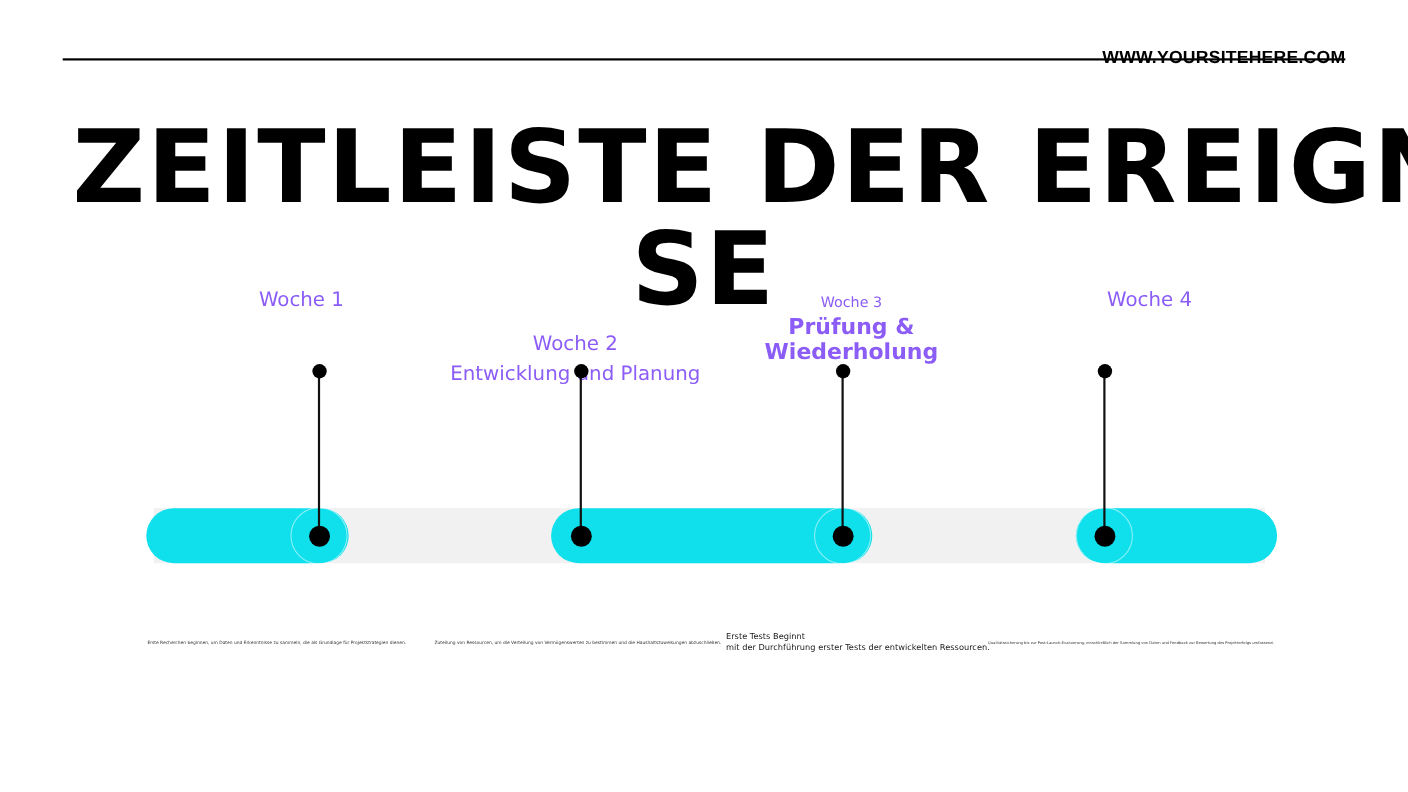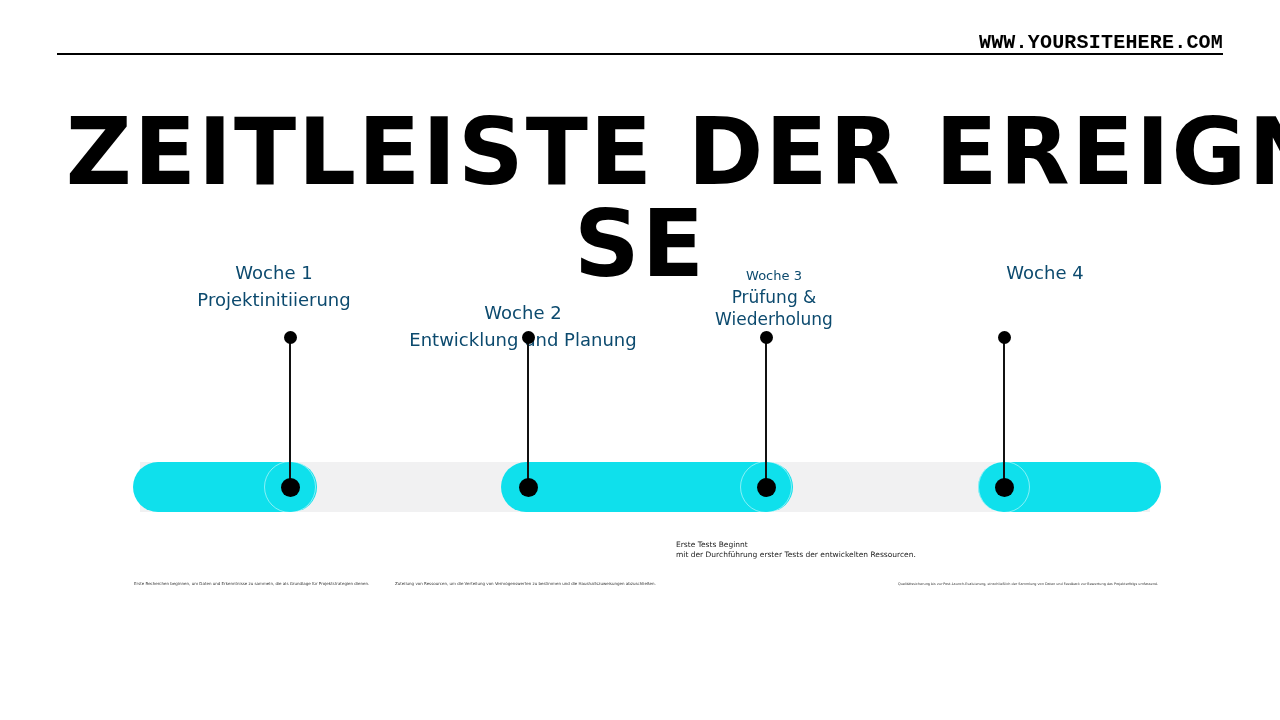--- a/index.html
+++ b/index.html
@@ -1,61 +1,60 @@
 <!DOCTYPE html>
 <html><head>
   <meta charset="utf-8">
   <style>
     * { box-sizing: border-box; margin: 0; padding: 0; }
     html, body { width: 1280px; height: 720px; background: #ffffff; overflow: hidden; }
     body { position: relative; font-family: "Liberation Sans", "DejaVu Sans", sans-serif; color: #000; }
 
     .header { position: absolute; left: 57px; top: 30px; width: 1166px; height: 25px; border-bottom: 2px solid #000; }
     .header .company { position: absolute; left: 0; top: 1px; font-size: 16px; font-weight: bold; letter-spacing: 0.1px; }
-    .header .site { position: absolute; right: 0; top: 1px; font-size: 20px; font-weight: bold; letter-spacing: 0.2px; font-family: Liberation Mono, monospace; }
+    .header .site { position: absolute; right: 0; top: 14px; font-size: 16px; font-weight: bold; letter-spacing: 0.2px; }
 
     .title { position: absolute; left: 60px; top: 107px; width: 1160px; text-align: center;
              font-family: "DejaVu Sans", sans-serif; font-weight: bold; font-size: 92px; line-height: 92px;
              letter-spacing: 2px; word-break: break-all; transform: scaleX(0.99); }
     .title .line { display: block; white-space: nowrap; }
 
-    .week-label { position: absolute; text-align: center; font-family: "DejaVu Sans", sans-serif; color: #0c4a6e; }
+    .week-label { position: absolute; text-align: center; font-family: "DejaVu Sans", sans-serif; color: #8b5cf6; }
     .week-label .wk { display: block; font-size: 18px; line-height: 26px; }
     .week-label .ph { display: block; font-size: 18px; line-height: 28px; }
     .week-label.small .wk { font-size: 13px; line-height: 20px; }
-    .week-label.small .ph { font-size: 17px; line-height: 22px; }
+    .week-label.small .ph { font-size: 20px; line-height: 22px; font-weight: bold; }
 
     .track { position: absolute; left: 140px; top: 462px; width: 1010px; height: 50px; background: #f1f1f2; }
     .pill { position: absolute; top: 462px; height: 50px; border-radius: 25px; background: #0fe0ec; }
     .ring { position: absolute; width: 52px; height: 52px; border-radius: 50%; border: 1px solid rgba(255,255,255,0.5); top: 461px; }
 
     .stem { position: absolute; width: 2px; background: #111; top: 337px; height: 150px; }
     .dot-top { position: absolute; width: 13px; height: 13px; border-radius: 50%; background: #000; top: 331px; }
     .dot-bottom { position: absolute; width: 19px; height: 19px; border-radius: 50%; background: #000; top: 478px; }
 
     .desc { position: absolute; font-family: "DejaVu Sans", sans-serif; color: #333; white-space: nowrap; }
     .desc.tiny { font-size: 4px; top: 581px; }
-    .desc.mid { font-size: 7.5px; line-height: 10px; top: 540px; color: #222; margin-left: 16px; }
+    .desc.mid { font-size: 7.5px; line-height: 10px; top: 574px; color: #222; }
     .desc.tiny4 { font-size: 3.4px; top: 582px; }
   </style>
 </head>
 <body>
 
 <div class="header">
   <span class="site">WWW.YOURSITEHERE.COM</span>
 </div>
 
 <h1 class="title">
   <span class="line">ZEITLEISTE DER EREIGNIS</span>
   <span class="line">SE</span>
 </h1>
 
 <div class="week-label" style="left:174px; top:260px; width:200px;">
   <span class="wk">Woche 1</span>
-  <span class="ph">Projektinitiierung</span>
 </div>
 <div class="week-label" style="left:393px; top:260px; width:260px;margin-top:40px;">
   <span class="wk">Woche 2</span>
   <span class="ph">Entwicklung und Planung</span>
 </div>
 <div class="week-label small" style="left:674px; top:266px; width:200px;">
   <span class="wk">Woche 3</span>
   <span class="ph">Prüfung &amp; Wiederholung</span>
 </div>
 <div class="week-label" style="left:940px; top:260px; width:210px;">

